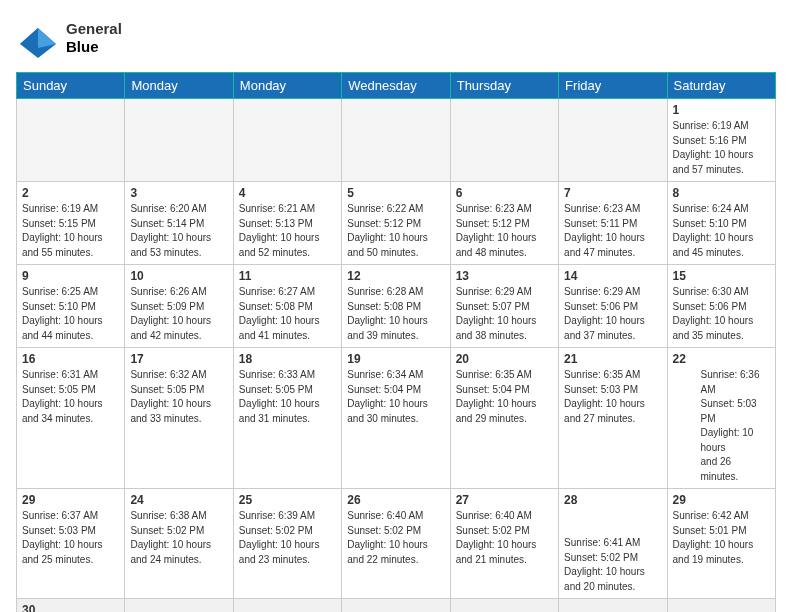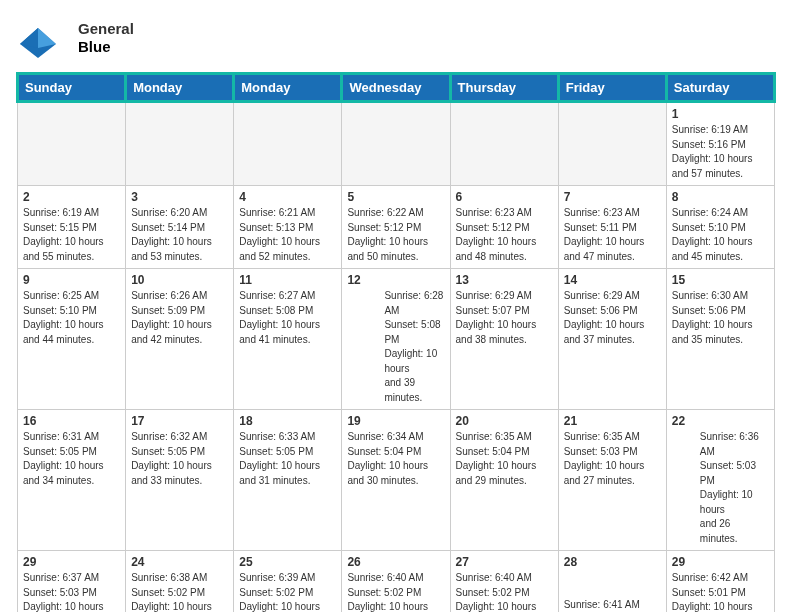--- a/index.html
+++ b/index.html
@@ -12,21 +12,21 @@
     }
     .header {
       display: flex;
       justify-content: space-between;
       align-items: flex-start;
       margin-bottom: 12px;
     }
     .logo {
       display: flex;
       align-items: center;
-      gap: 16px;
+      gap: 4px;
     }
     .title-block {
       text-align: right;
     }
     .month-title {
       font-size: 32px;
       font-weight: bold;
       color: #333;
     }
     .location-title {
@@ -37,22 +37,22 @@
       width: 100%;
       border-collapse: collapse;
       table-layout: fixed;
     }
     .calendar thead th {
       background: #1a6eb5;
       color: #fff;
       text-align: left;
       padding: 5px 6px;
       font-size: 13px;
-      font-weight: bold;
-      border: 3px solid #14b8a6;
+      font-weight: normal;
+      border: 1px solid #14b8a6;
     }
     .calendar tbody td {
       border: 1px solid #ccc;
       vertical-align: top;
       padding: 4px 5px;
       font-size: 10.5px;
       color: #333;
       height: 80px;
       background: #fff;
     }
@@ -192,21 +192,21 @@
         </td>
         <td>
           <span class="day-num">11</span>
           <div class="cell-info" style="white-space: pre-line;">Sunrise: 6:27 AM
 Sunset: 5:08 PM
 Daylight: 10 hours
 and 41 minutes.</div>
         </td>
         <td>
           <span class="day-num">12</span>
-          <div class="cell-info" style="white-space: pre-line; margin-left: 37px;">Sunrise: 6:28 AM
+          <div class="cell-info" style="white-space: pre-line;">Sunrise: 6:28 AM
 Sunset: 5:08 PM
 Daylight: 10 hours
 and 39 minutes.</div>
         </td>
         <td>
           <span class="day-num">13</span>
           <div class="cell-info" style="white-space: pre-line;">Sunrise: 6:29 AM
 Sunset: 5:07 PM
 Daylight: 10 hours
 and 38 minutes.</div>

